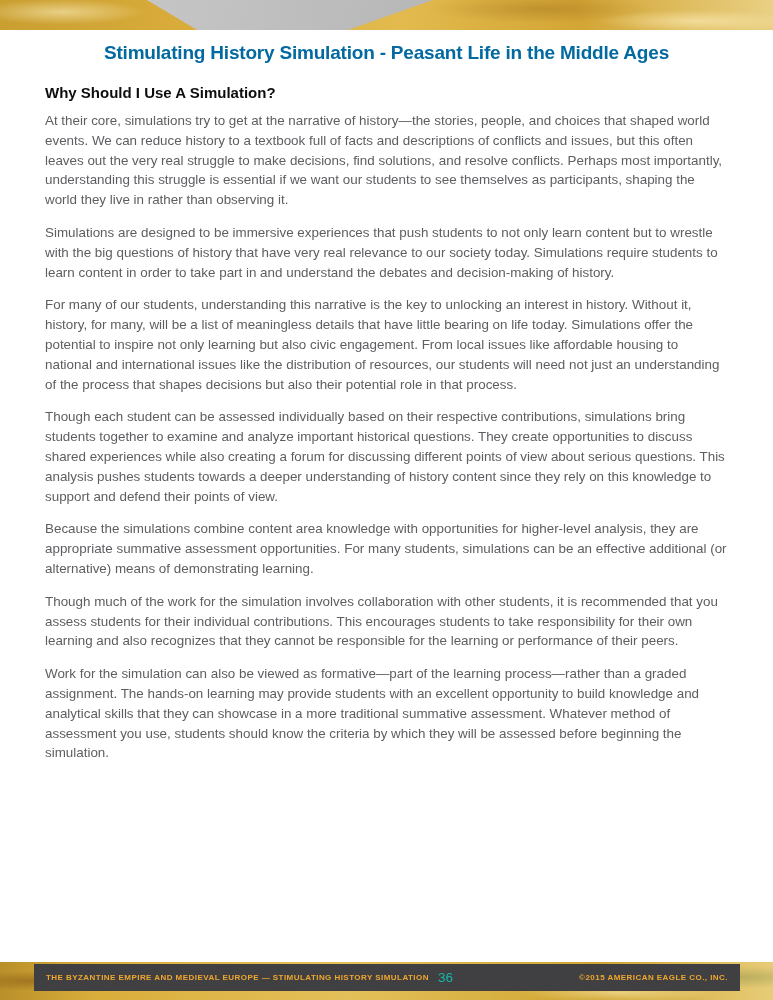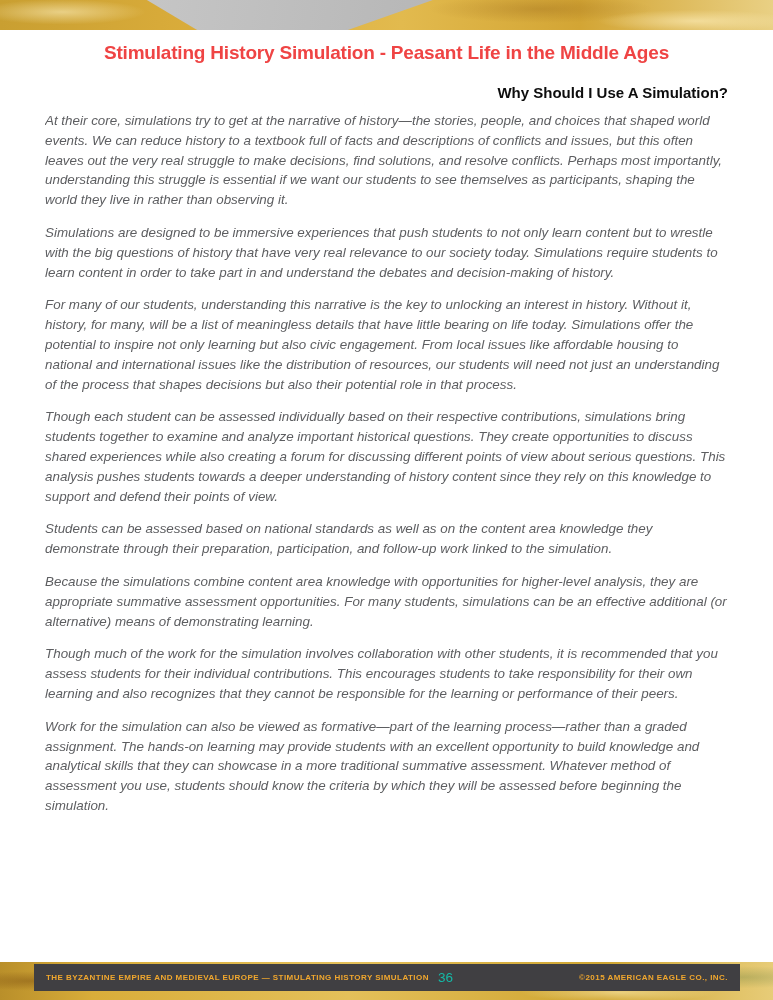--- a/index.html
+++ b/index.html
@@ -33,38 +33,37 @@
 
   
   .content {
     position: absolute;
     top: 36px; left: 45px; right: 45px; bottom: 42px;
     overflow: hidden;
   }
   .page-title {
     font-size: 19px;
     font-weight: bold;
-    color: #ef4444;
+    color: #0369a1;
     text-align: center;
     letter-spacing: -0.2px;
     margin: 6px 0 20px 0;
   }
   .section-heading {
     font-size: 15px;
     font-weight: bold;
     color: #0d0d0d;
-    text-align: right;
+    text-align: left;
     margin: 16px 0 10px 0;
   }
   .content p {
     font-size: 13.4px;
     line-height: 19.8px;
     color: #5d5e61;
     margin: 0 0 13px 0;
-    font-style: italic;
   }
 
   
   .footer {
     position: absolute;
     left: 0; right: 0; bottom: 0;
     height: 38px;
     background:
       radial-gradient(ellipse 100px 14px at 4% 50%, rgba(120,75,15,0.45), transparent 70%),
       radial-gradient(ellipse 120px 16px at 96% 40%, rgba(90,120,60,0.30), transparent 70%),
@@ -110,21 +109,20 @@
 
     <section>
       <h2 class="section-heading">Why Should I Use A Simulation?</h2>
       <p>At their core, simulations try to get at the narrative of history—the stories, people, and choices that shaped world events. We can reduce history to a textbook full of facts and descriptions of conflicts and issues, but this often leaves out the very real struggle to make decisions, find solutions, and resolve conflicts. Perhaps most importantly, understanding this struggle is essential if we want our students to see themselves as participants, shaping the world they live in rather than observing it.</p>
       <p>Simulations are designed to be immersive experiences that push students to not only learn content but to wrestle with the big questions of history that have very real relevance to our society today. Simulations require students to learn content in order to take part in and understand the debates and decision-making of history.</p>
       <p>For many of our students, understanding this narrative is the key to unlocking an interest in history. Without it, history, for many, will be a list of meaningless details that have little bearing on life today. Simulations offer the potential to inspire not only learning but also civic engagement. From local issues like affordable housing to national and international issues like the distribution of resources, our students will need not just an understanding of the process that shapes decisions but also their potential role in that process.</p>
       <p>Though each student can be assessed individually based on their respective contributions, simulations bring students together to examine and analyze important historical questions. They create opportunities to discuss shared experiences while also creating a forum for discussing different points of view about serious questions. This analysis pushes students towards a deeper understanding of history content since they rely on this knowledge to support and defend their points of view.</p>
     </section>
 
     <section>
-      <p>Students can be assessed based on national standards as well as on the content area knowledge they demonstrate through their preparation, participation, and follow-up work linked to the simulation.</p>
       <p>Because the simulations combine content area knowledge with opportunities for higher-level analysis, they are appropriate summative assessment opportunities. For many students, simulations can be an effective additional (or alternative) means of demonstrating learning.</p>
       <p>Though much of the work for the simulation involves collaboration with other students, it is recommended that you assess students for their individual contributions. This encourages students to take responsibility for their own learning and also recognizes that they cannot be responsible for the learning or performance of their peers.</p>
       <p>Work for the simulation can also be viewed as formative—part of the learning process—rather than a graded assignment. The hands-on learning may provide students with an excellent opportunity to build knowledge and analytical skills that they can showcase in a more traditional summative assessment. Whatever method of assessment you use, students should know the criteria by which they will be assessed before beginning the simulation.</p>
     </section>
   </main>
 
   <footer class="footer">
     <div class="footer-bar">
       <span class="footer-book-title">THE BYZANTINE EMPIRE AND MEDIEVAL EUROPE — STIMULATING HISTORY SIMULATION</span>
       <span class="footer-page-number">36</span>

